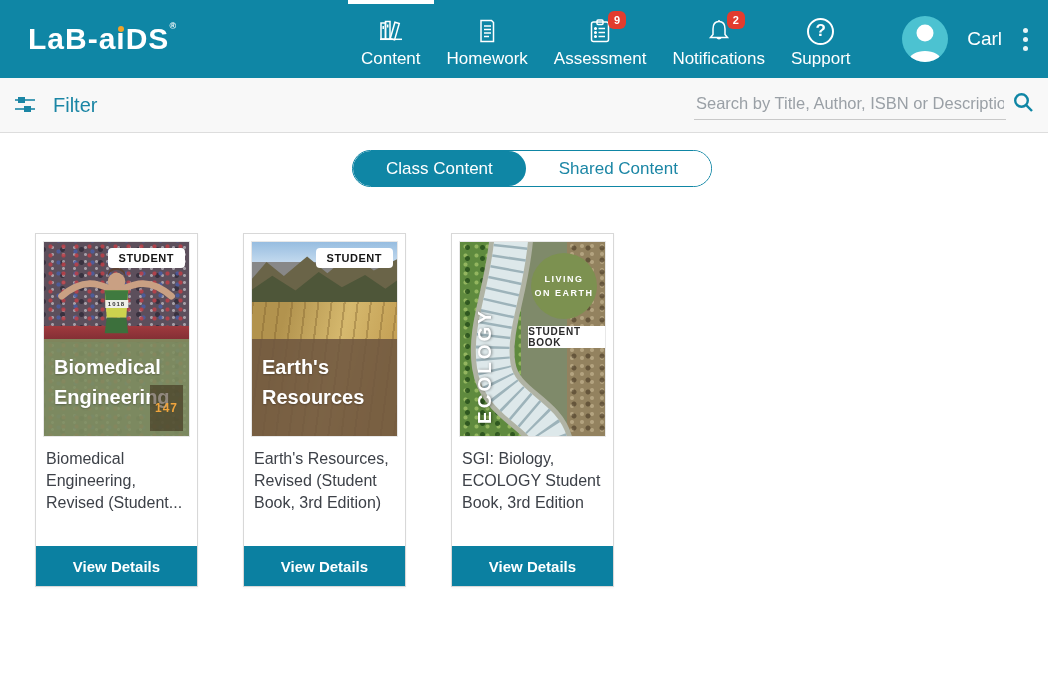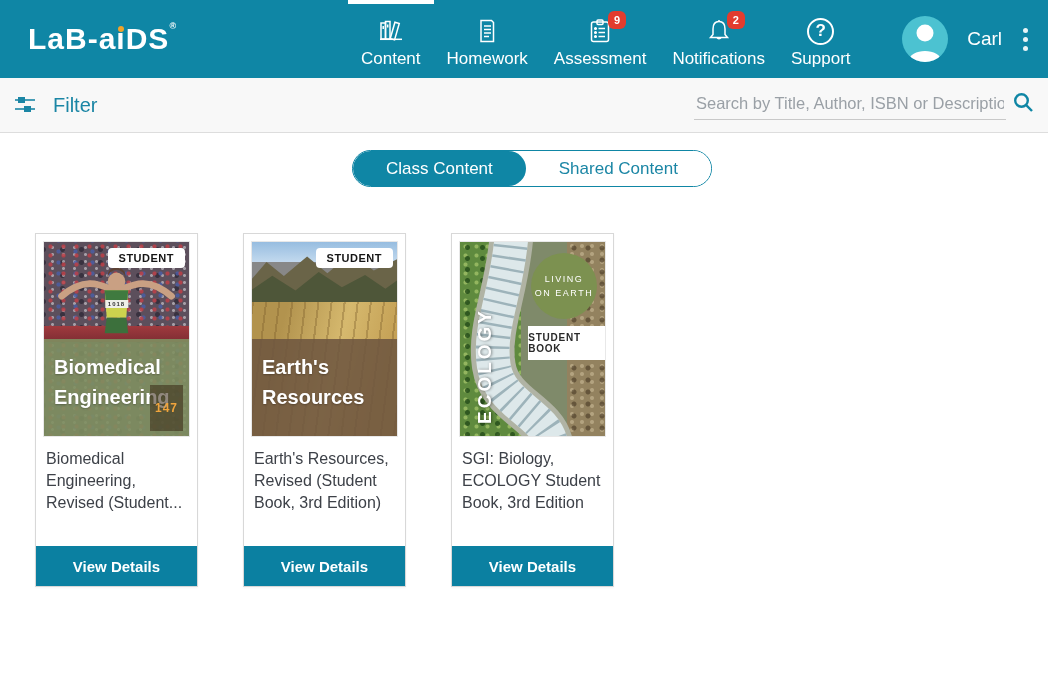--- a/index.html
+++ b/index.html
@@ -208,25 +208,25 @@
     background-image:
       radial-gradient(circle, rgba(70,55,35,.6) 2px, transparent 3px),
       radial-gradient(circle, rgba(200,185,150,.6) 1.5px, transparent 2.5px);
     background-size:14px 12px, 10px 8px;
   }
   .c3-channel { position:absolute; inset:0; width:100%; height:100%; }
   .c3-circle {
     position:absolute; top:11px; right:8px; width:66px; height:66px;
     border-radius:50%; background:#7c9150; z-index:4;
     display:flex; flex-direction:column; align-items:center; justify-content:center;
-    color:#fff; font-size:9px; font-weight:normal; letter-spacing:1.5px; line-height:1.6;
+    color:#fff; font-size:9px; font-weight:bold; letter-spacing:1.5px; line-height:1.6;
     text-align:center;
   }
   .c3-band {
-    position:absolute; top:84px; right:0; width:53%; height:34px; z-index:4;
+    position:absolute; top:84px; right:0; width:53%; height:22px; z-index:4;
     background:#fff; color:#2a2a2a; font-size:10px; font-weight:bold;
     letter-spacing:.8px; display:flex; align-items:center; justify-content:center;
   }
   .c3-vertical {
     position:absolute; left:14px; bottom:12px; z-index:4;
     writing-mode:vertical-rl; transform:rotate(180deg);
     color:#fff; font-size:19px; font-weight:bold; letter-spacing:3px;
     text-shadow:0 1px 3px rgba(0,0,0,.45);
   }
 </style>

